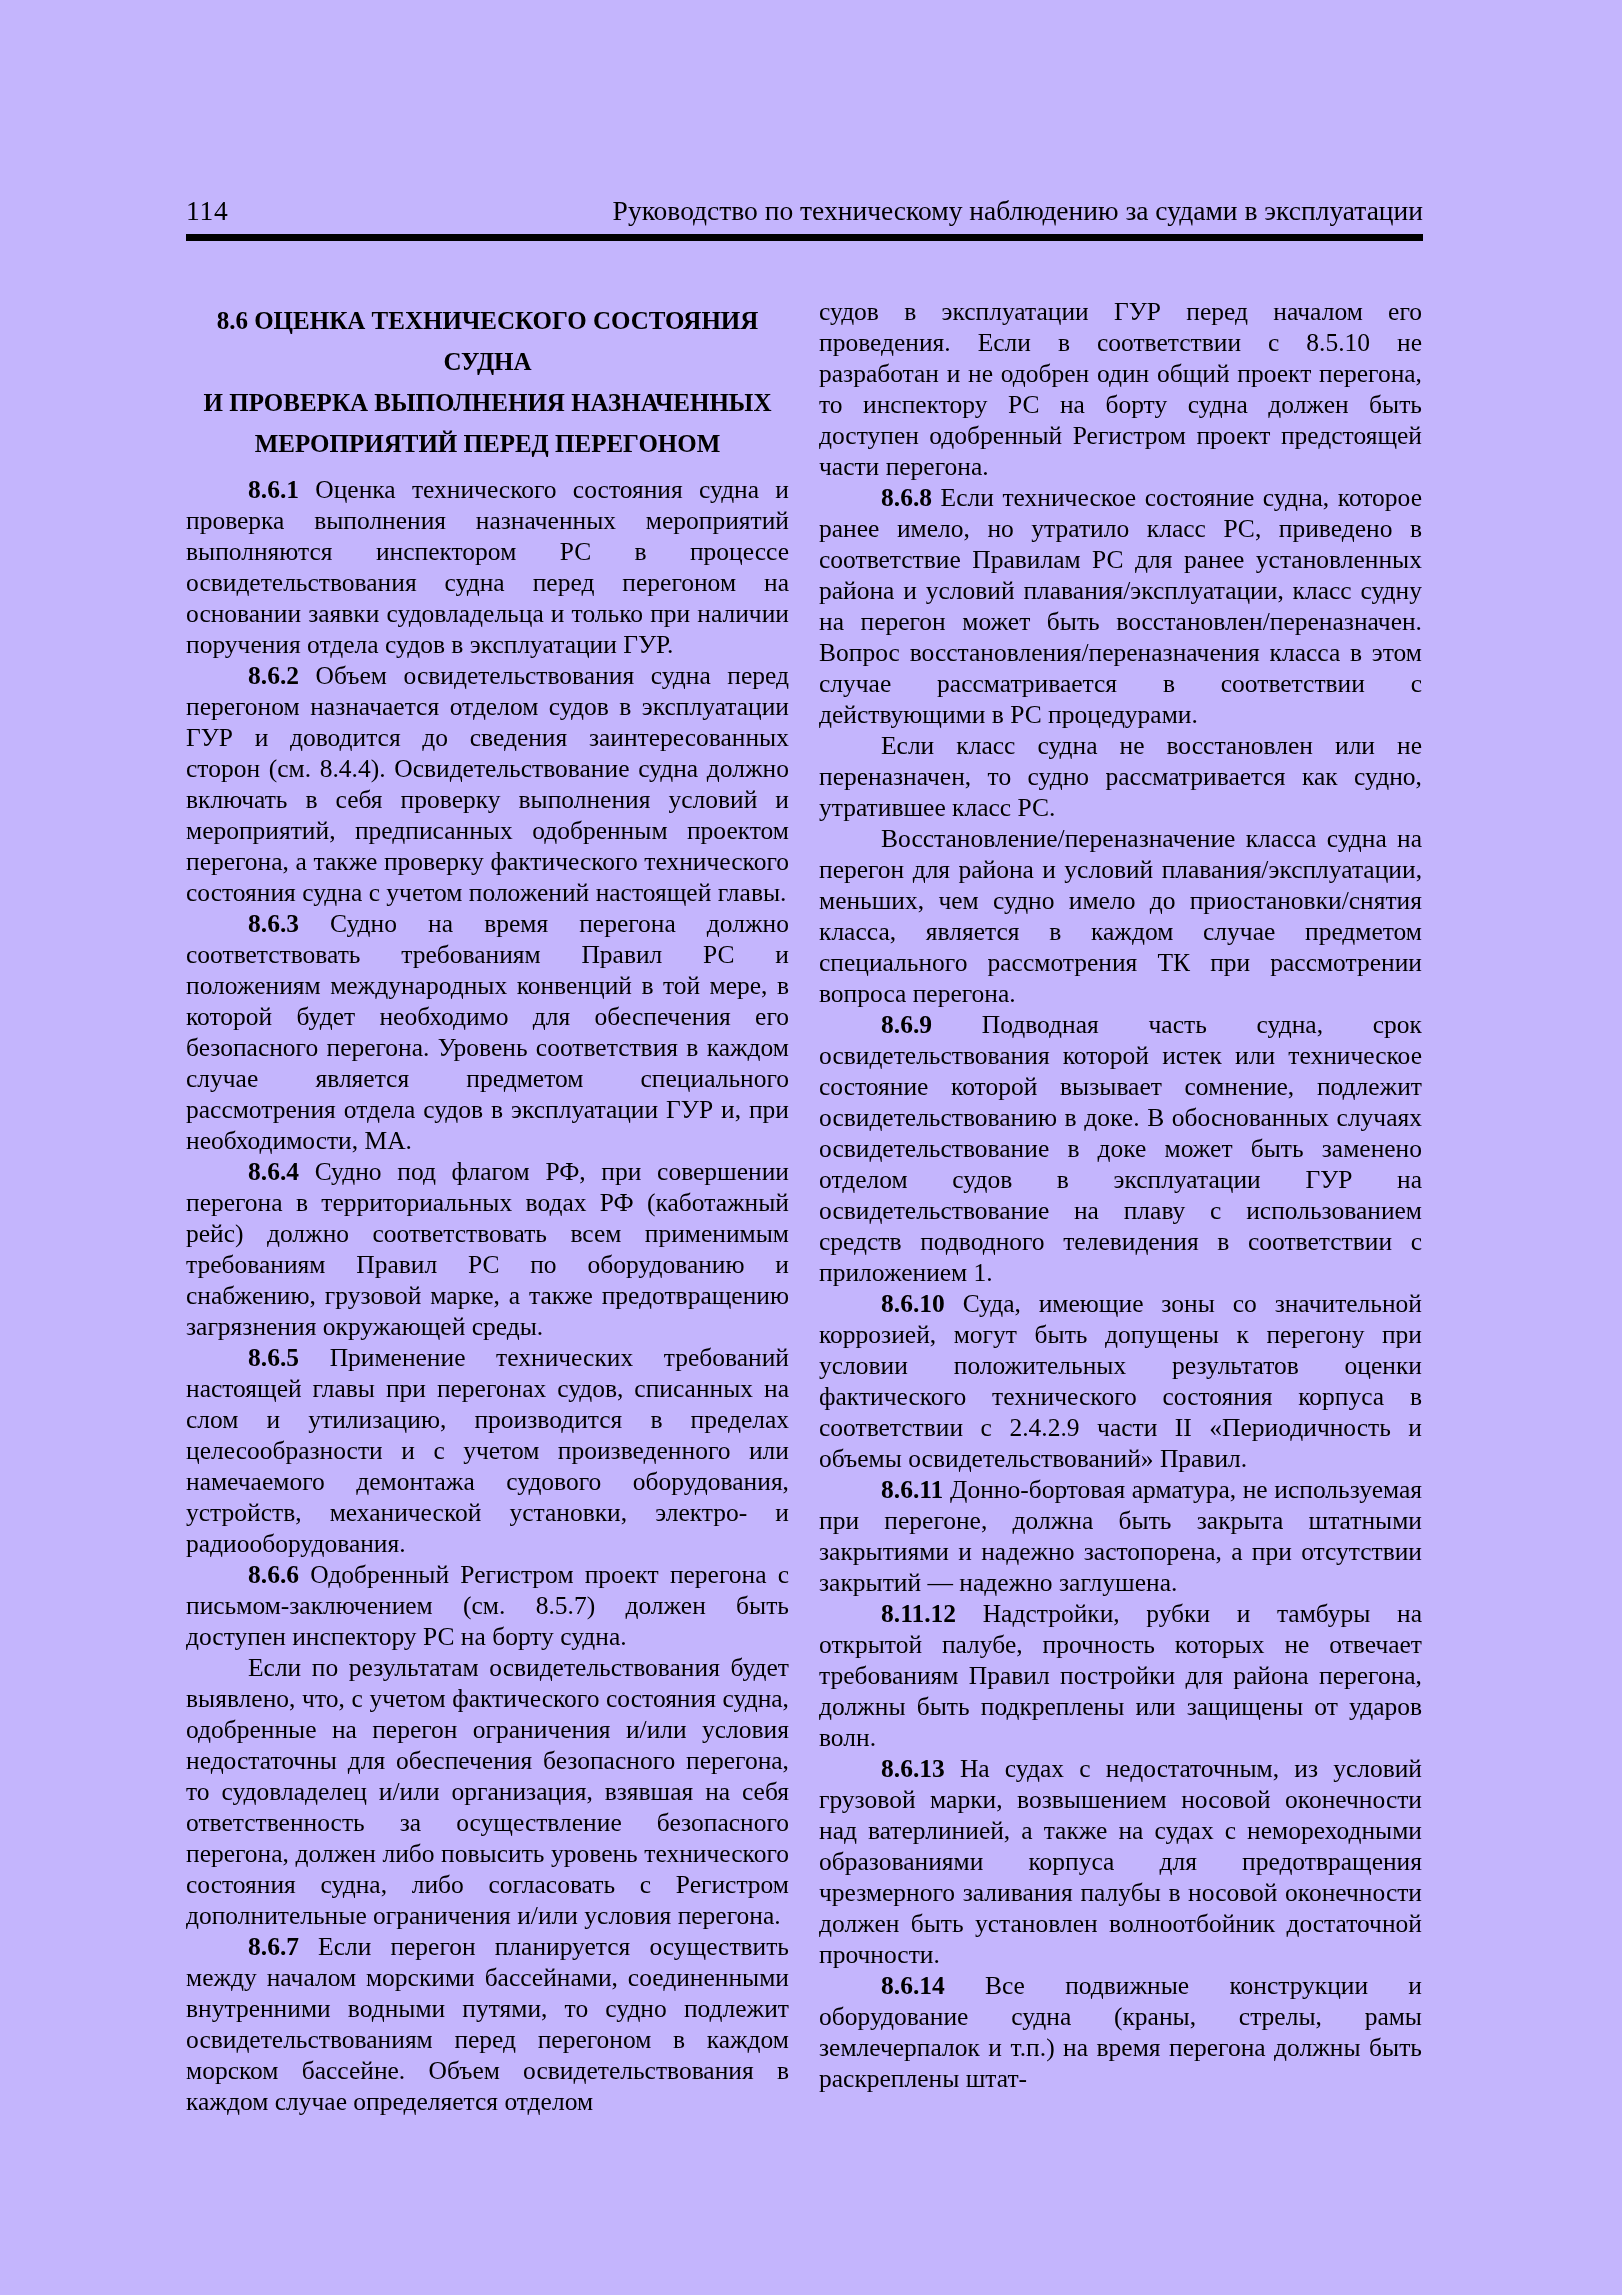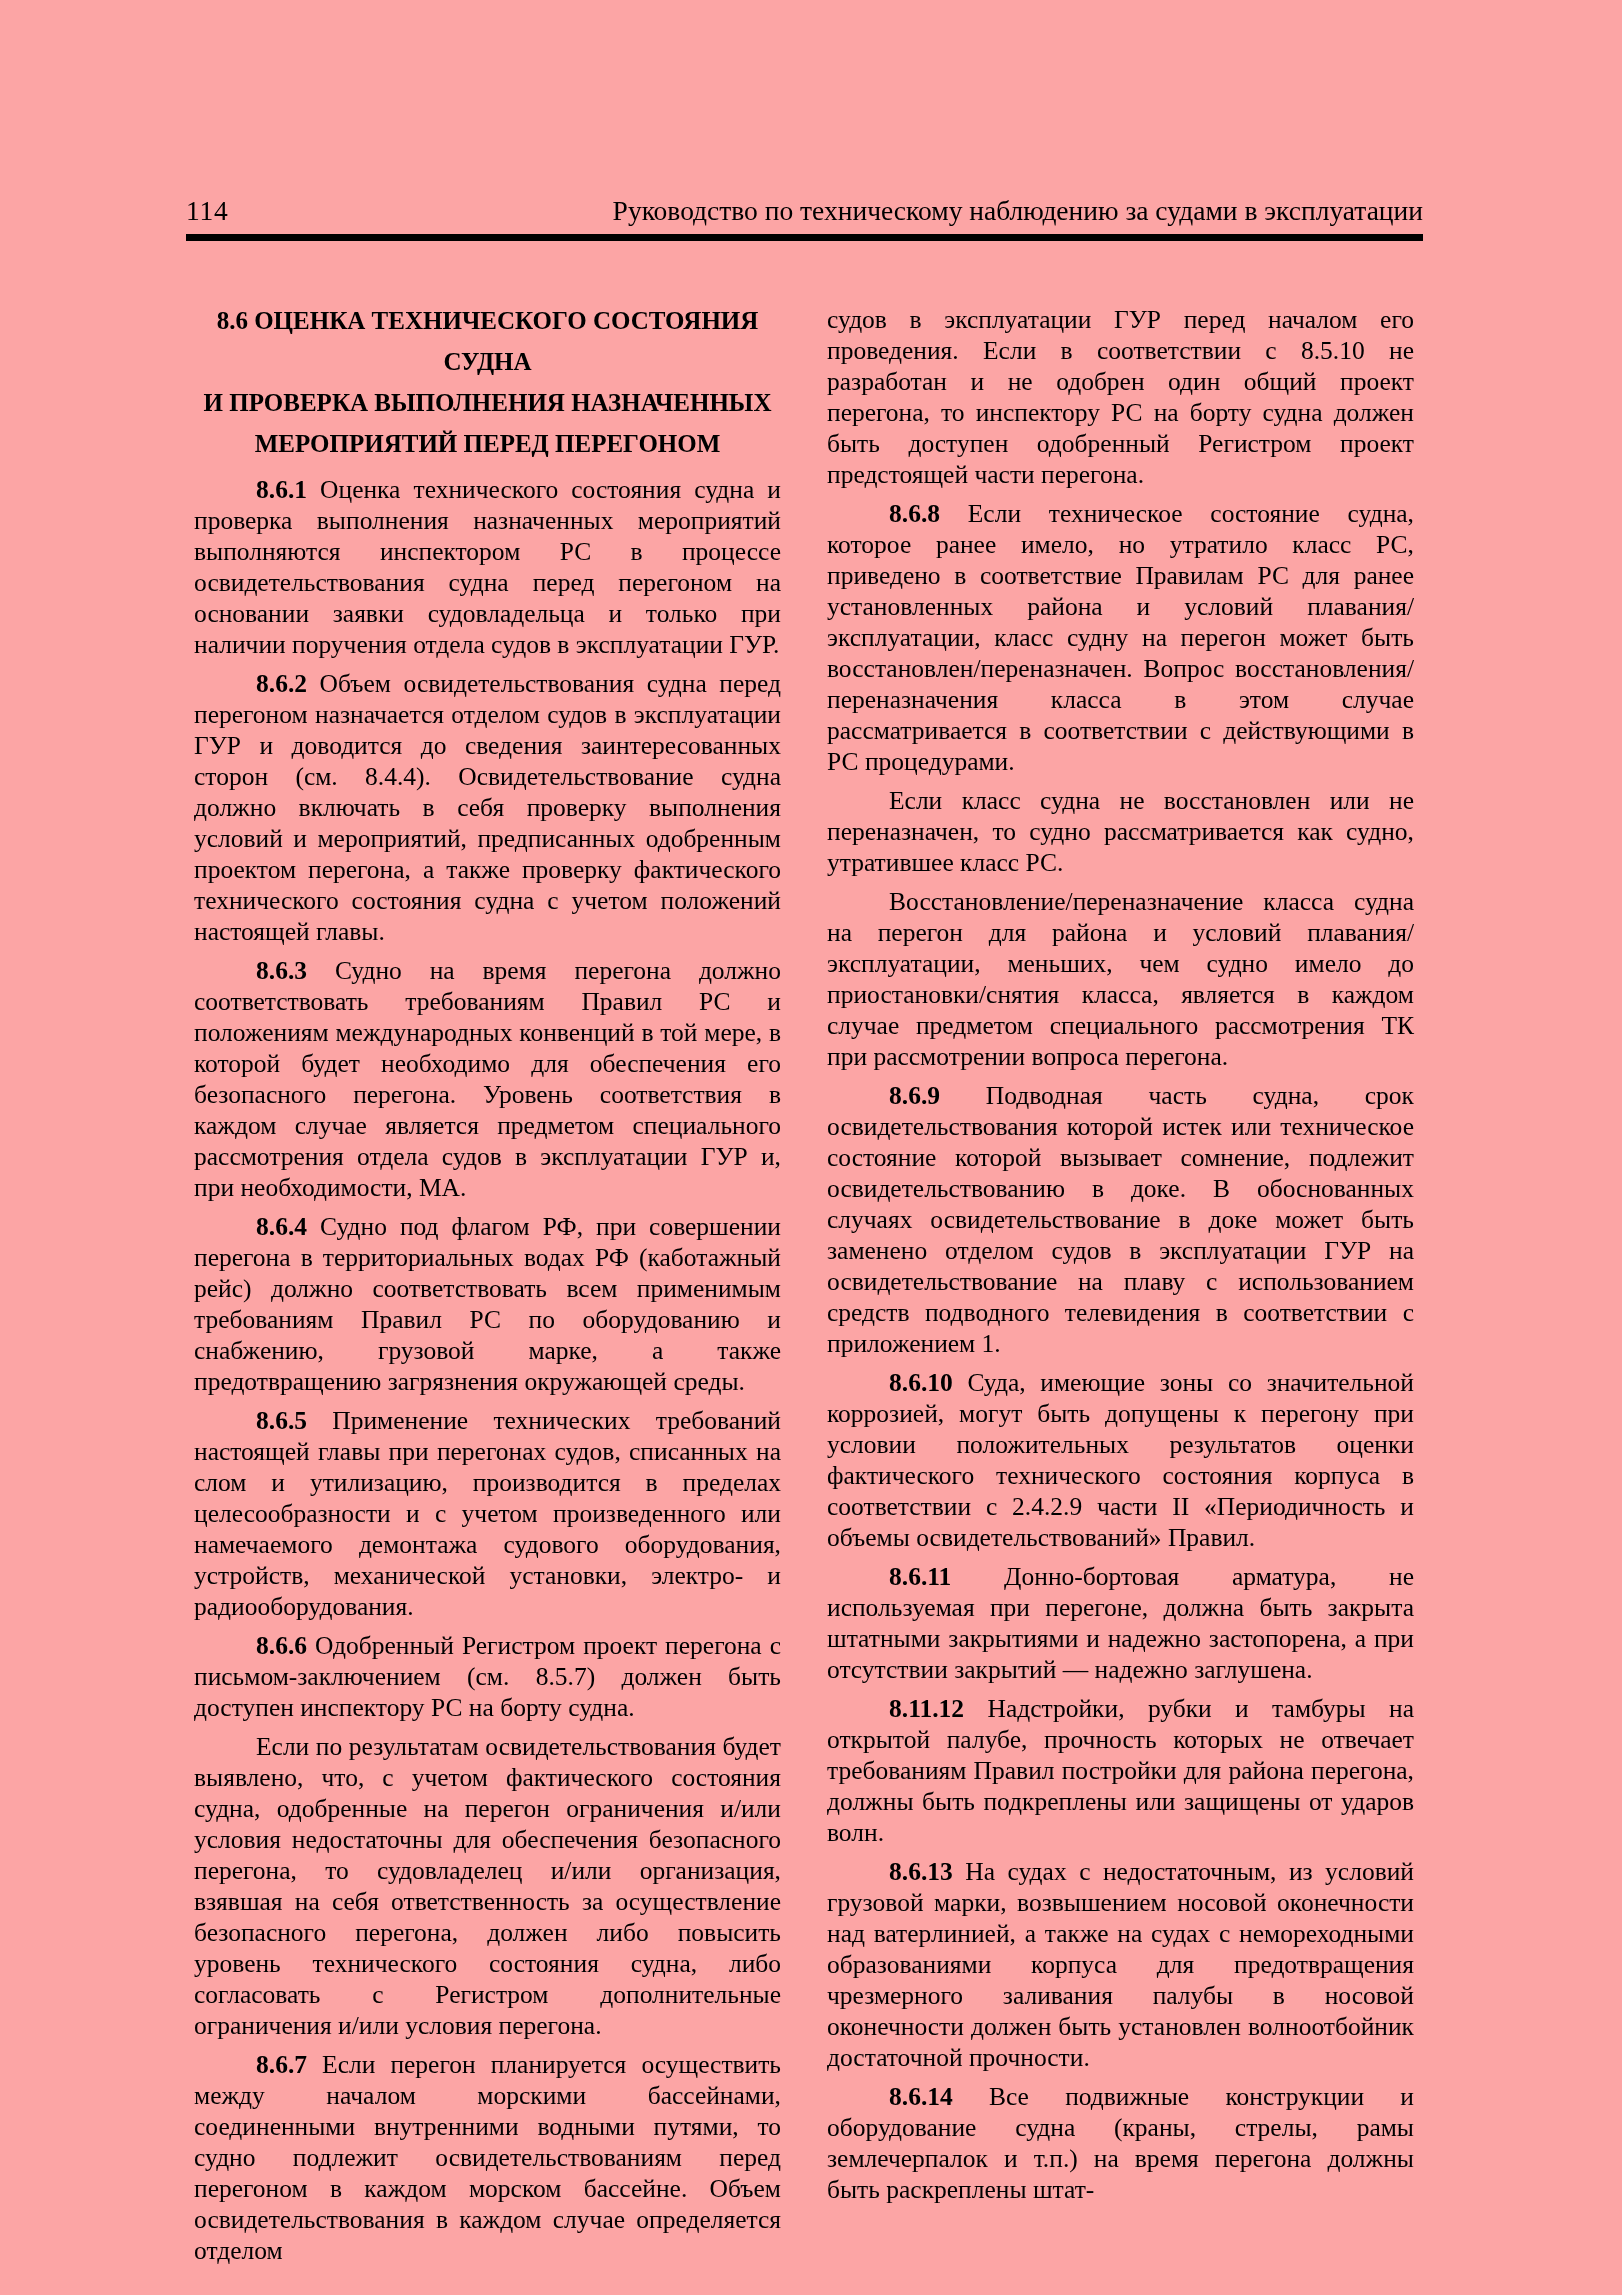--- a/index.html
+++ b/index.html
@@ -1,20 +1,20 @@
 <!DOCTYPE html>
 <html lang="ru" style="font-size:10.5px"><head>
 <meta charset="utf-8">
 <style>
   html, body { margin: 0; padding: 0; background: #e8e8e8; }
   .page {
     position: relative;
     width: 1623px;
     height: 2295px;
-    background: #fca5a5;
+    background: #c4b5fd;
     color: #000000;
     font-family: "Liberation Serif", "DejaVu Serif", serif;
     overflow: hidden;
   }
   .running-header {
     position: absolute;
     left: 186px;
     top: 196px;
     width: 1237px;
     display: flex;
@@ -48,21 +48,21 @@
     text-align: justify;
   }
   .section-heading {
     font-weight: bold;
     text-align: center;
     font-size: 25px;
     line-height: 41px;
     margin: 3.9px 0 10.5px 0;
   }
   .para {
-    margin: 8px;
+    margin: 0;
     text-indent: 62px;
   }
   .para.no-indent { text-indent: 0; }
   .clause-num { font-weight: bold; }
 </style>
 </head>
 <body>
 
 <div class="page">
 

